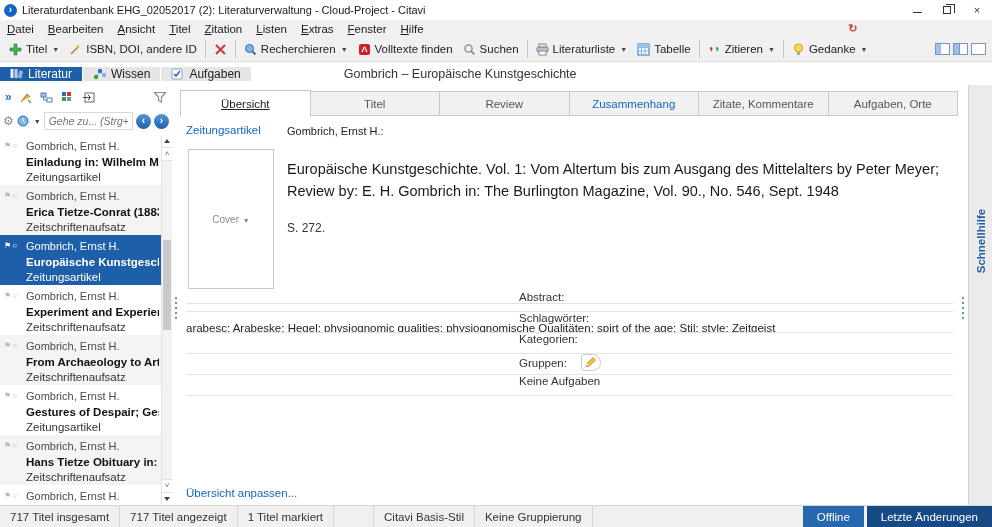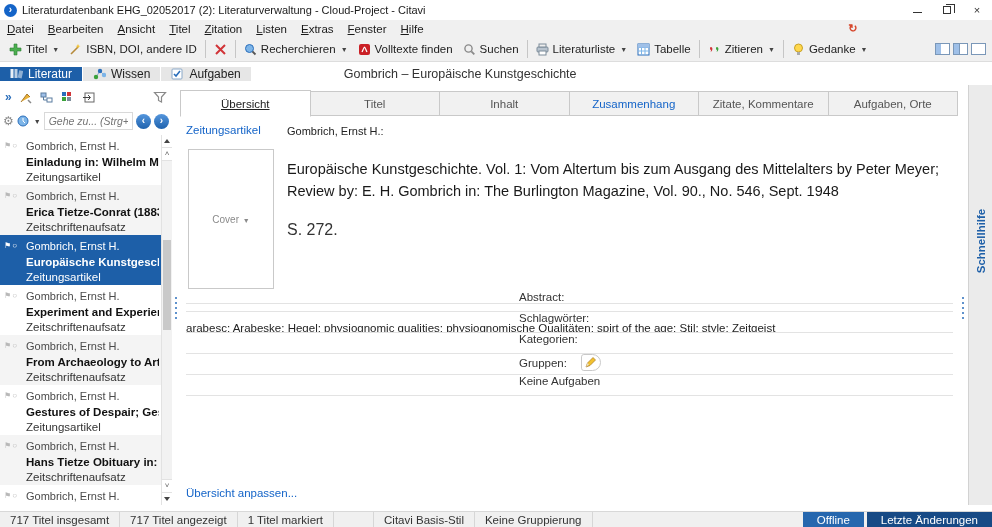--- a/index.html
+++ b/index.html
@@ -98,37 +98,37 @@
   .ctab.bluetab { color:#1464c8; }
   .cbody { position:absolute; top:31px; left:0; right:0; bottom:0; background:#fff; overflow:hidden; }
   .ref-type { position:absolute; left:6px; top:8px; color:#1464c8; font-size:11.5px; }
   .author-line { position:absolute; left:107px; top:9px; font-size:11px; color:#222; }
   .cover-box { position:absolute; left:8px; top:33px; width:86px; height:140px; border:1px solid #c9c9c9;
     display:flex; align-items:center; justify-content:center; }
   .cover-label { color:#8a8a8a; font-size:10px; }
   .cover-label .caret { color:#8a8a8a; }
   .ref-title { position:absolute; left:107px; top:42px; width:660px; font-size:14.5px; color:#1a1a1a;
     line-height:22px; }
-  .ref-pages { position:absolute; left:107px; top:105px; font-size:16px; color:#333;text-align:center; }
+  .ref-pages { position:absolute; left:107px; top:105px; font-size:12px; color:#333;text-align:center; }
   .fields { position:absolute; left:6px; right:5px; top:175px; }
   .frow { display:flex; height:21px; align-items:center;flex-direction:column; }
   .flabel { width:101px; flex:0 0 auto; font-size:11.5px; color:#333; display:flex; align-items:center; }
   .fvalue { flex:1; align-self:stretch; display:flex; align-items:center; font-size:11.5px; color:#222;
     border-bottom:1px solid #e3e3e3; white-space:nowrap; overflow:hidden; }
   .frow:first-child .fvalue { border-top:1px solid #e3e3e3; }
   .pencil-btn { margin-left:14px; width:20px; height:17px; border:1px solid #c9c9c9;
     border-radius:3px 9px 9px 3px; display:flex; align-items:center; justify-content:center; background:#fff; }
   .footer-link { position:absolute; left:6px; bottom:6px; color:#1464c8; font-size:11.5px; }
   
   .helpstrip { position:absolute; right:0; top:85px; width:24px; bottom:22px; background:#ebebeb;
     border-left:1px solid #d2d2d2; }
   .vlabel { position:absolute; top:150px; left:50%; transform:translateX(-50%) rotate(-90deg);
     white-space:nowrap; color:#1d5fa8; font-weight:bold; font-size:11.5px; }
   
-  .statusbar { position:absolute; left:0; right:0; bottom:0; height:16px; background:#f0f0f0;
+  .statusbar { position:absolute; left:0; right:0; bottom:0; height:22px; background:#f0f0f0;
     border-top:1px solid #d8d8d8; display:flex; align-items:stretch; font-size:11.5px; color:#333; }
   .sseg { display:flex; align-items:center; padding:0 10px; border-right:1px solid #d6d6d6; white-space:nowrap; }
   .sseg.empty { width:40px; }
   .sspacer { flex:1; }
   .sbtn { display:flex; align-items:center; padding:0 14px; color:#fff; margin-left:3px; }
   .sbtn.offline { background:#2667ae; }
   .sbtn.changes { background:#174a85; }
 </style>
 </head>
 <body>
@@ -402,21 +402,21 @@
       <i></i>
       <i></i>
       <i></i>
     </div>
 </div>
 
 <div class="content">
   <div class="ctabs">
     <div class="ctab active">Übersicht</div>
     <div class="ctab">Titel</div>
-    <div class="ctab">Inhalt</div>
+    <div class="ctab">Review</div>
     <div class="ctab bluetab">Zusammenhang</div>
     <div class="ctab">Zitate, Kommentare</div>
     <div class="ctab">Aufgaben, Orte</div>
   </div>
 
   <div class="cbody">
     <span class="ref-type">Zeitungsartikel</span>
     <span class="author-line">Gombrich, Ernst H.:</span>
 
     <div class="cover-box">

